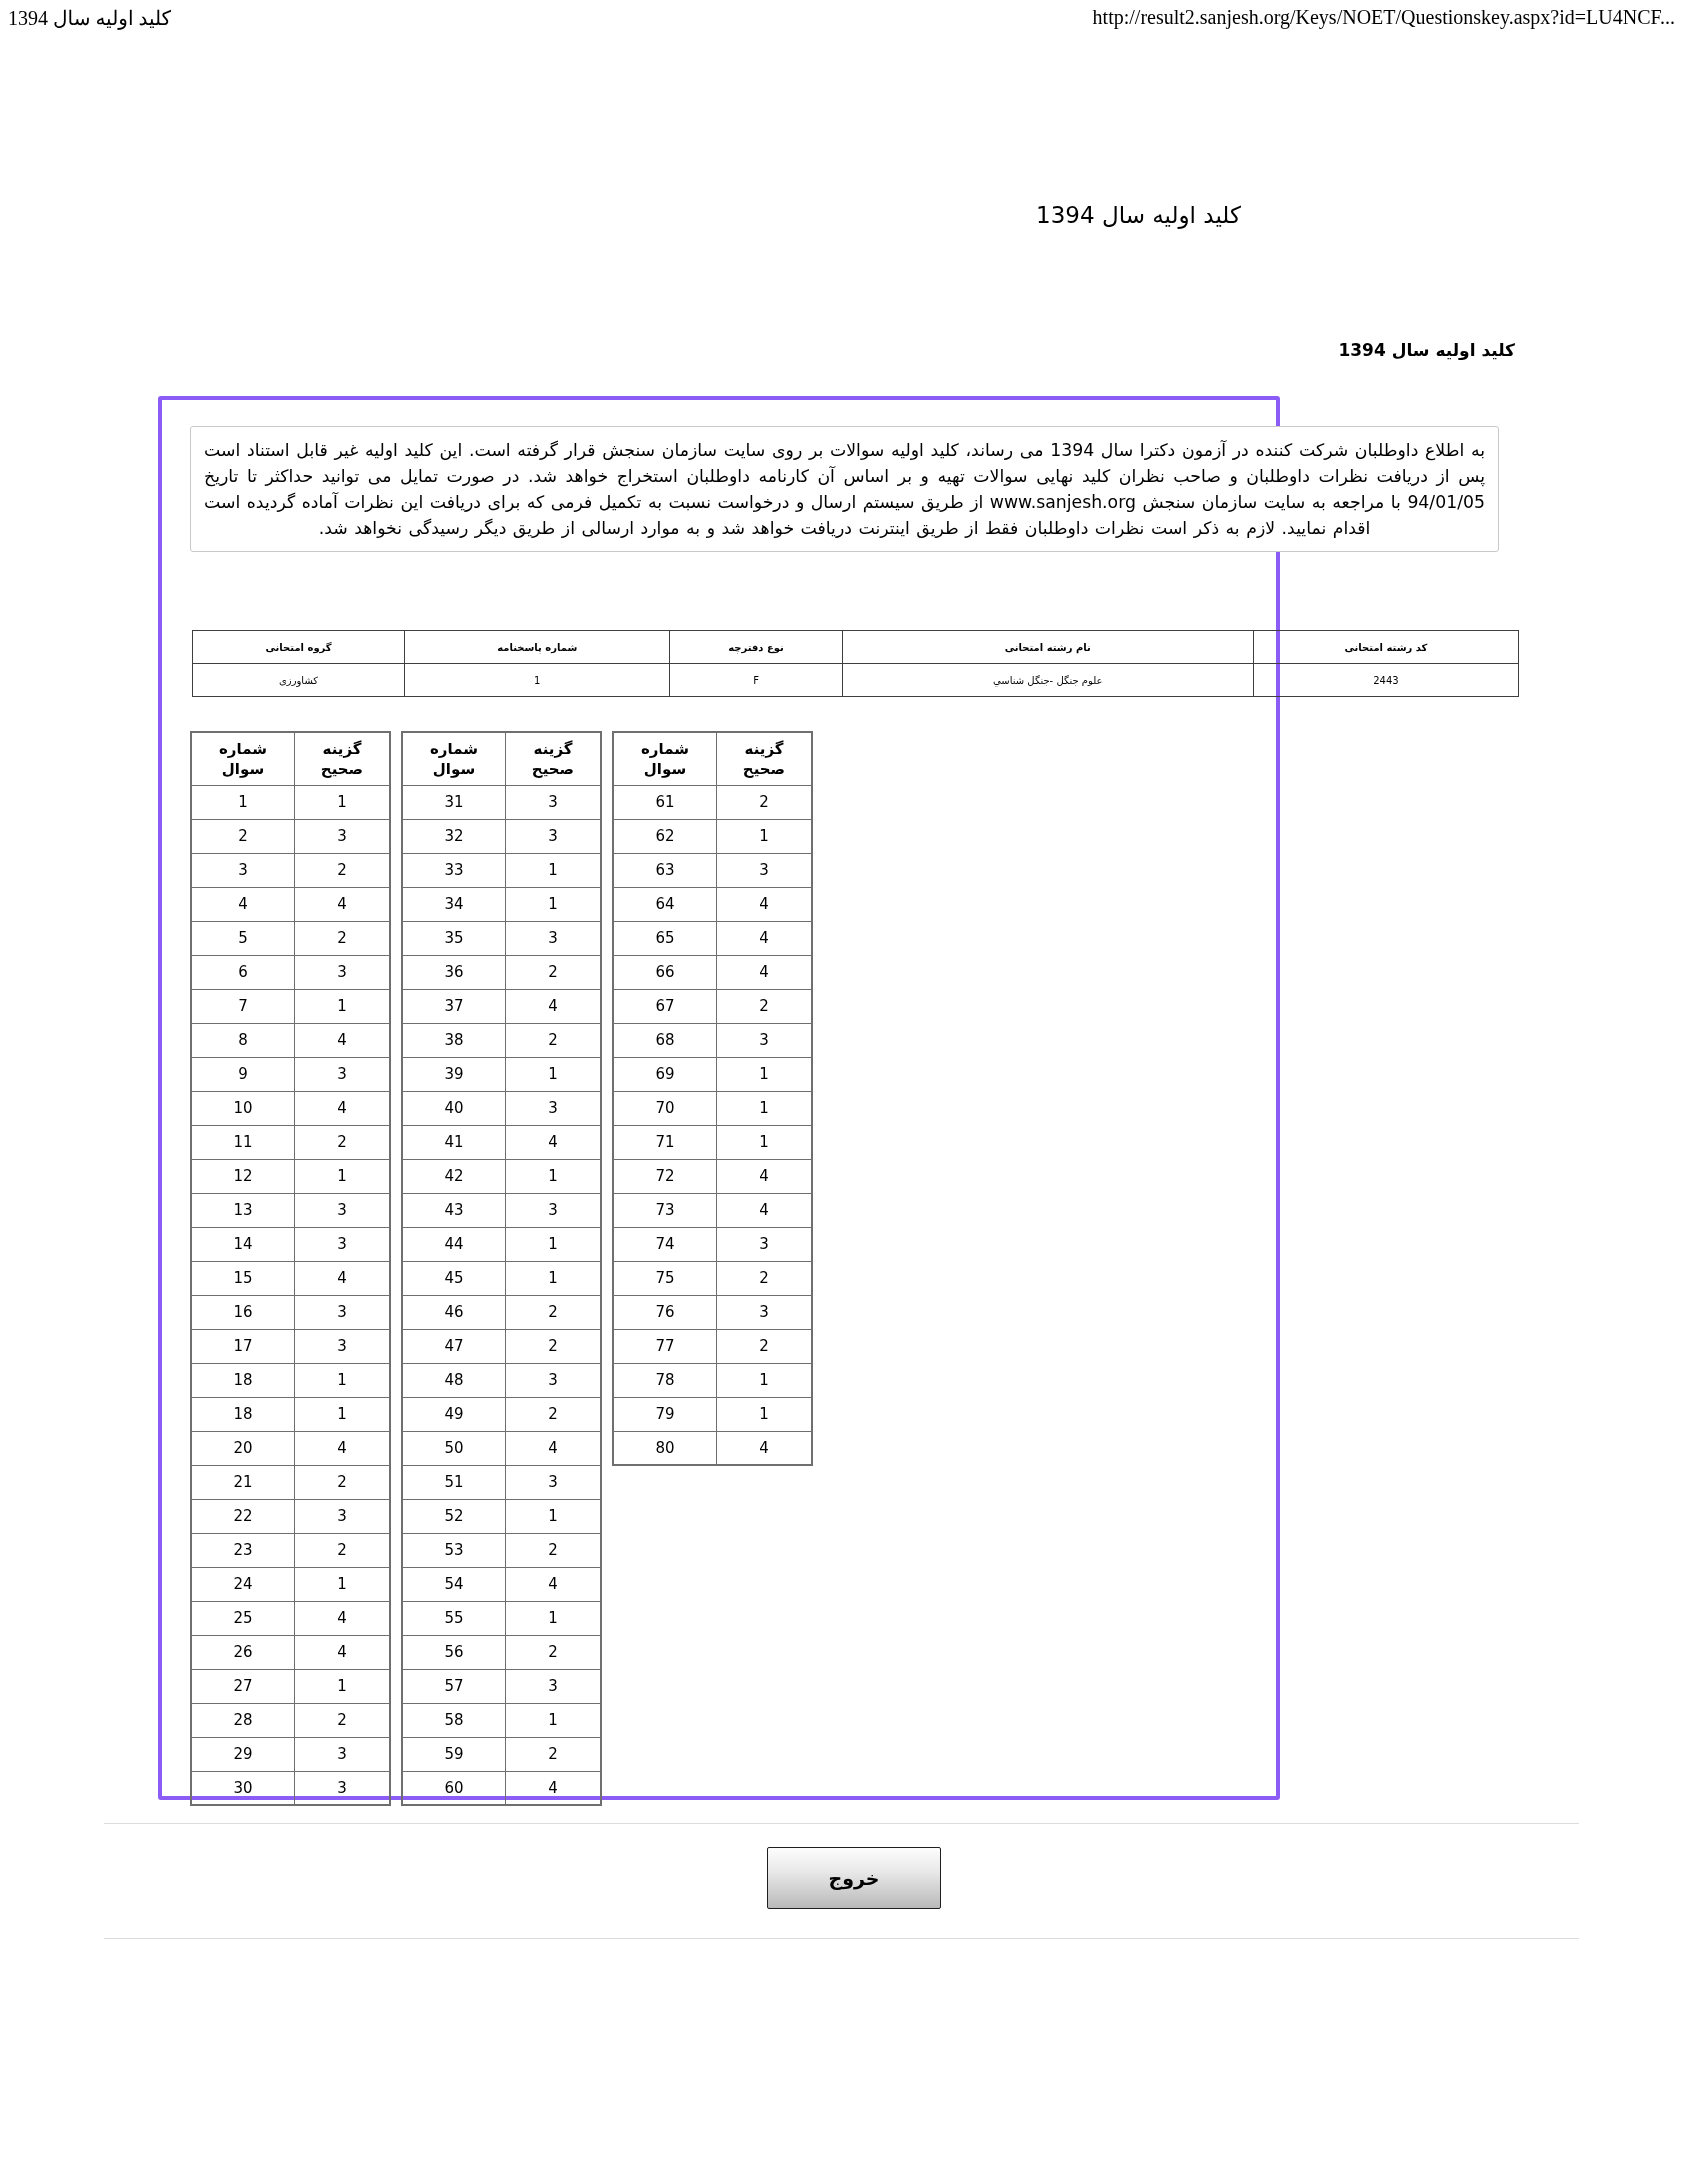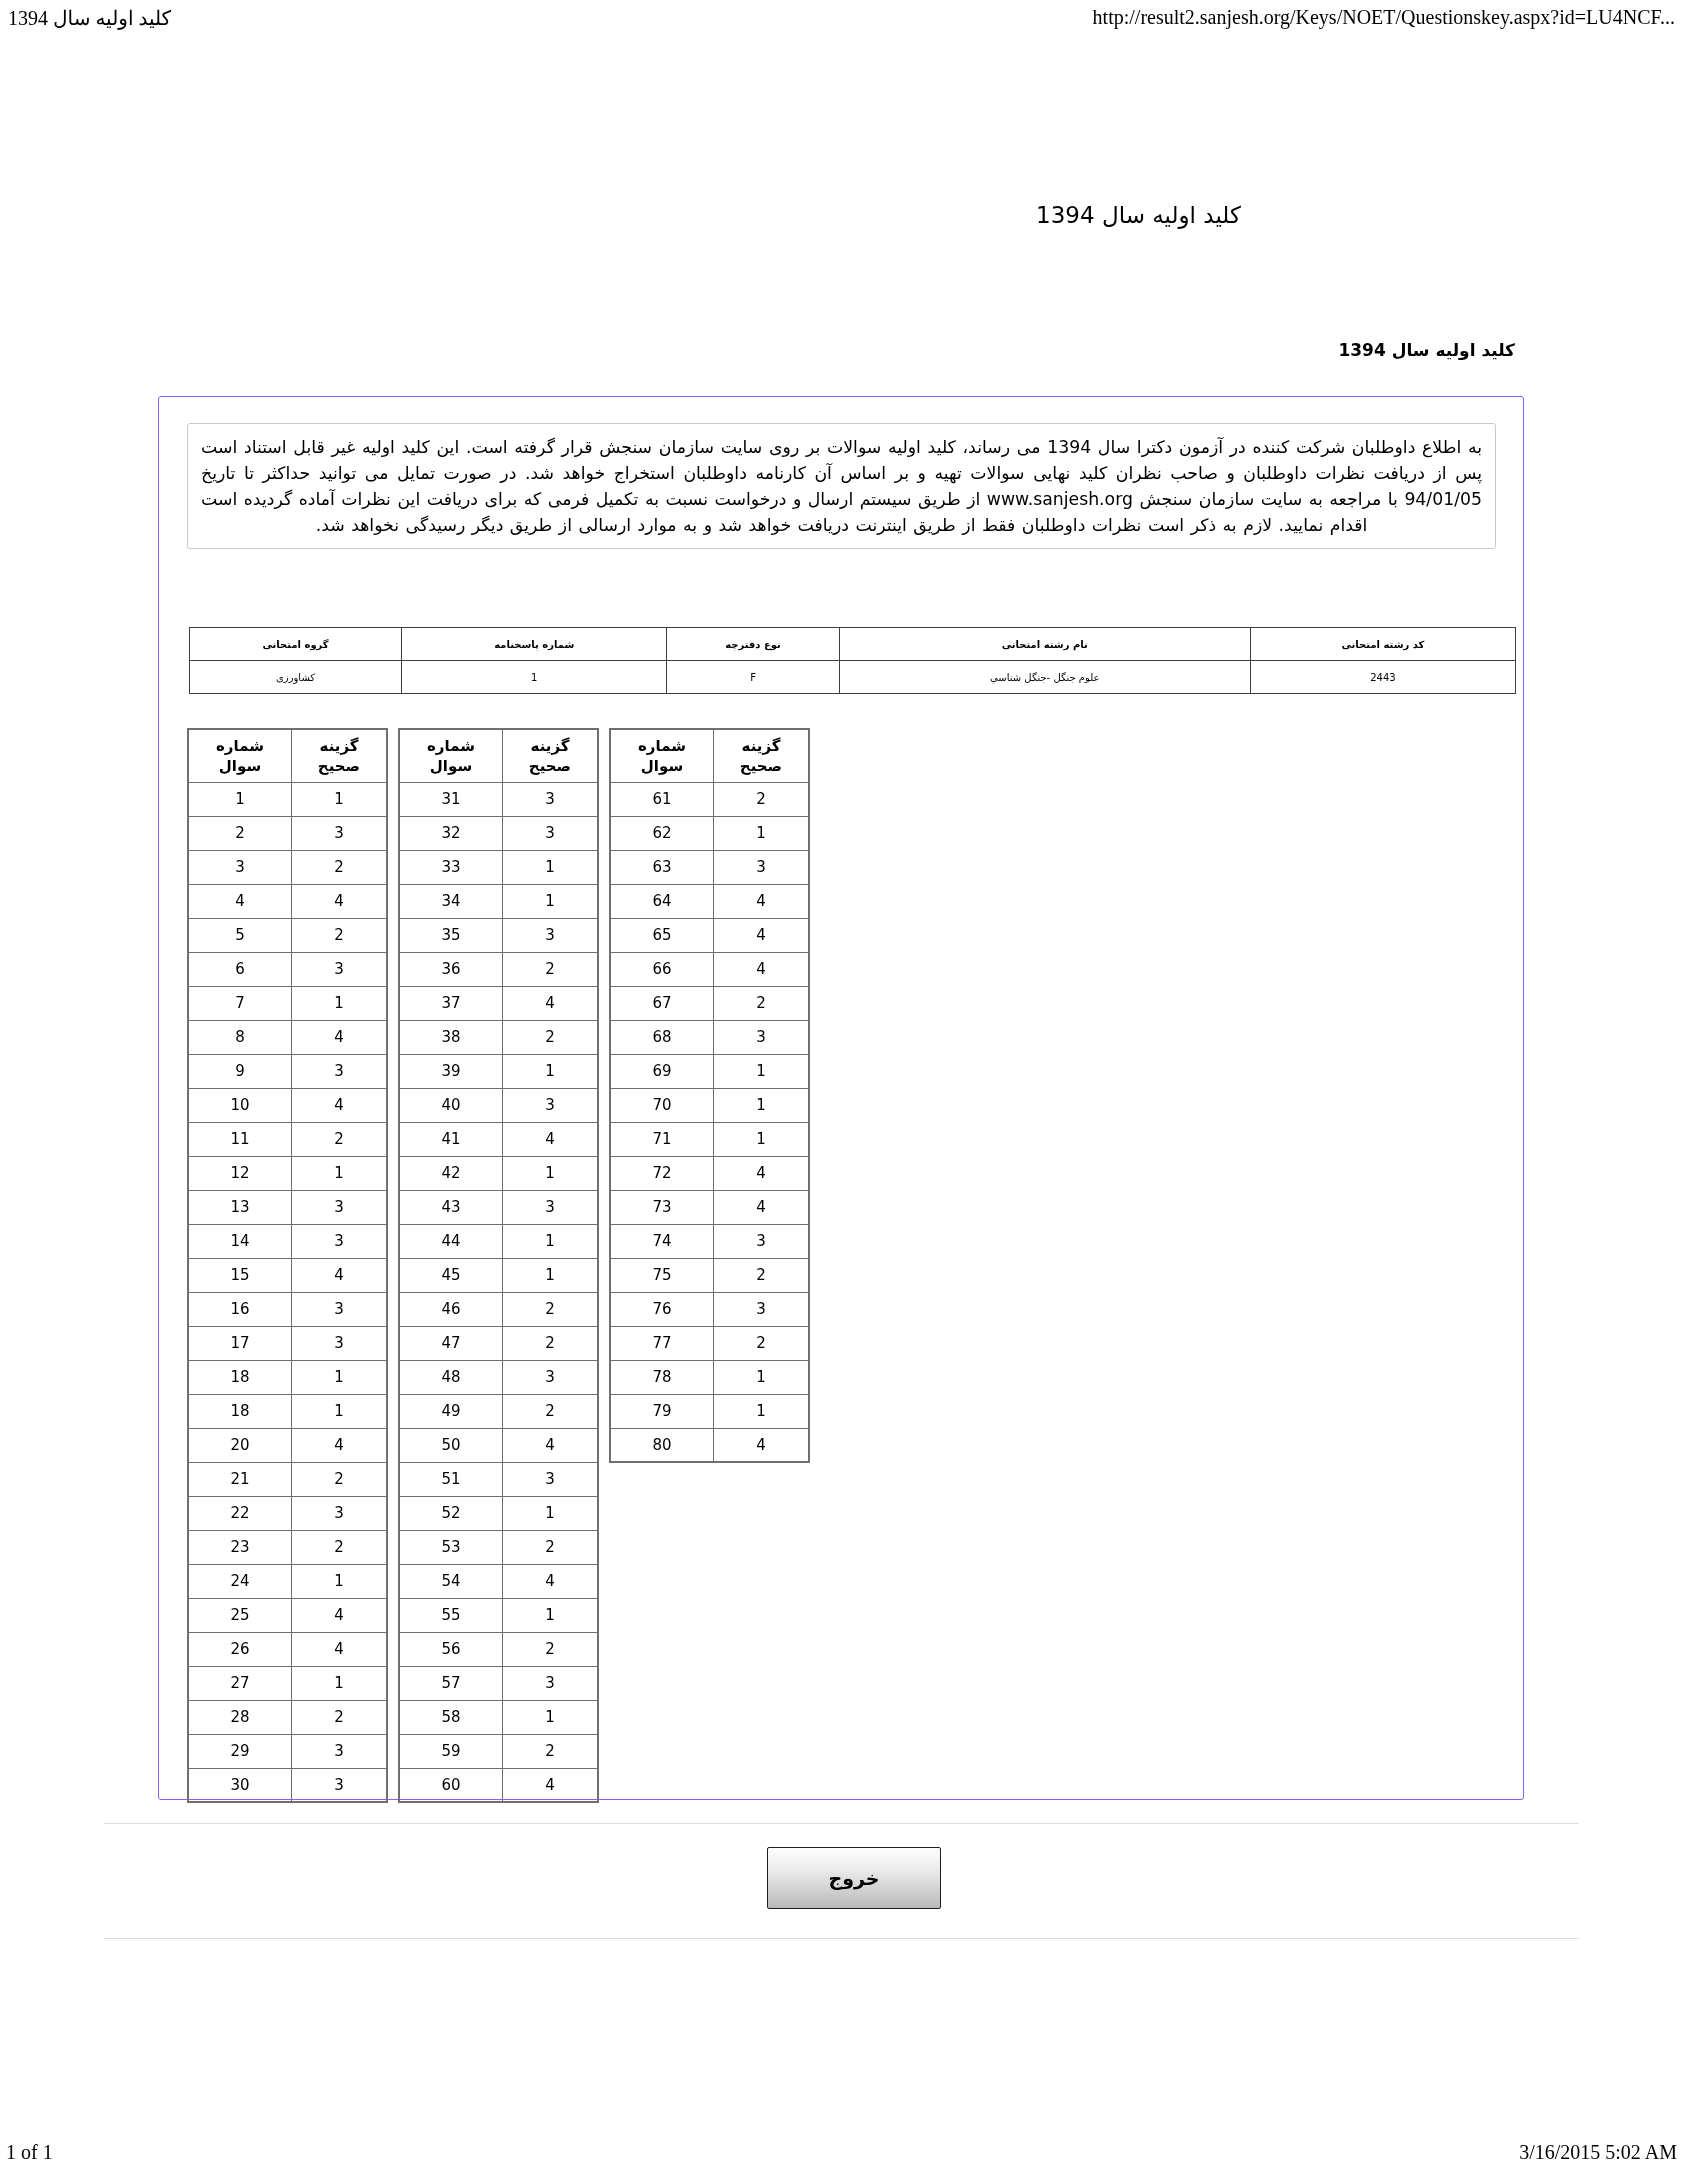--- a/index.html
+++ b/index.html
@@ -22,22 +22,22 @@
   .rtl { direction:rtl; unicode-bidi:embed; }
   .doc-title {
     position:absolute; top:202px; left:594px; width:1089px;
     text-align:center; font-size:23px; direction:rtl;
   }
   .doc-heading {
     position:absolute; top:340px; right:168px;
     font-size:17px; font-weight:bold; direction:rtl;
   }
   .content-box {
-    position:absolute; top:396px; left:158px; width:1366px; height:1404px;
-    border:1px solid #8b5cf6; border-radius:3px; background:#fff;
+    position:absolute; top:396px; left:158px; width:1122px; height:1404px;
+    border:4px solid #8b5cf6; border-radius:3px; background:#fff;
   }
   .notice-box {
     position:absolute; top:26px; left:28px; width:1309px;
     border:1px solid #c9c9c9; border-radius:3px; padding:10px 13px;
     background:#fff;
   }
   .notice-text {
     direction:rtl; font-size:17.3px; line-height:26px;
     text-align:justify; text-align-last:center; word-spacing:1px;
   }
@@ -502,19 +502,15 @@
 
   </div>
 
   <div class="divider divider-1"></div>
 
   <button class="exit-btn">خروج</button>
 
   <div class="divider divider-2"></div>
 
 
-  <div class="print-footer">
-    <span>1 of 1</span>
-    <span>3/16/2015 5:02 AM</span>
-  </div>
 
 </div>
 
 
 </body></html>

